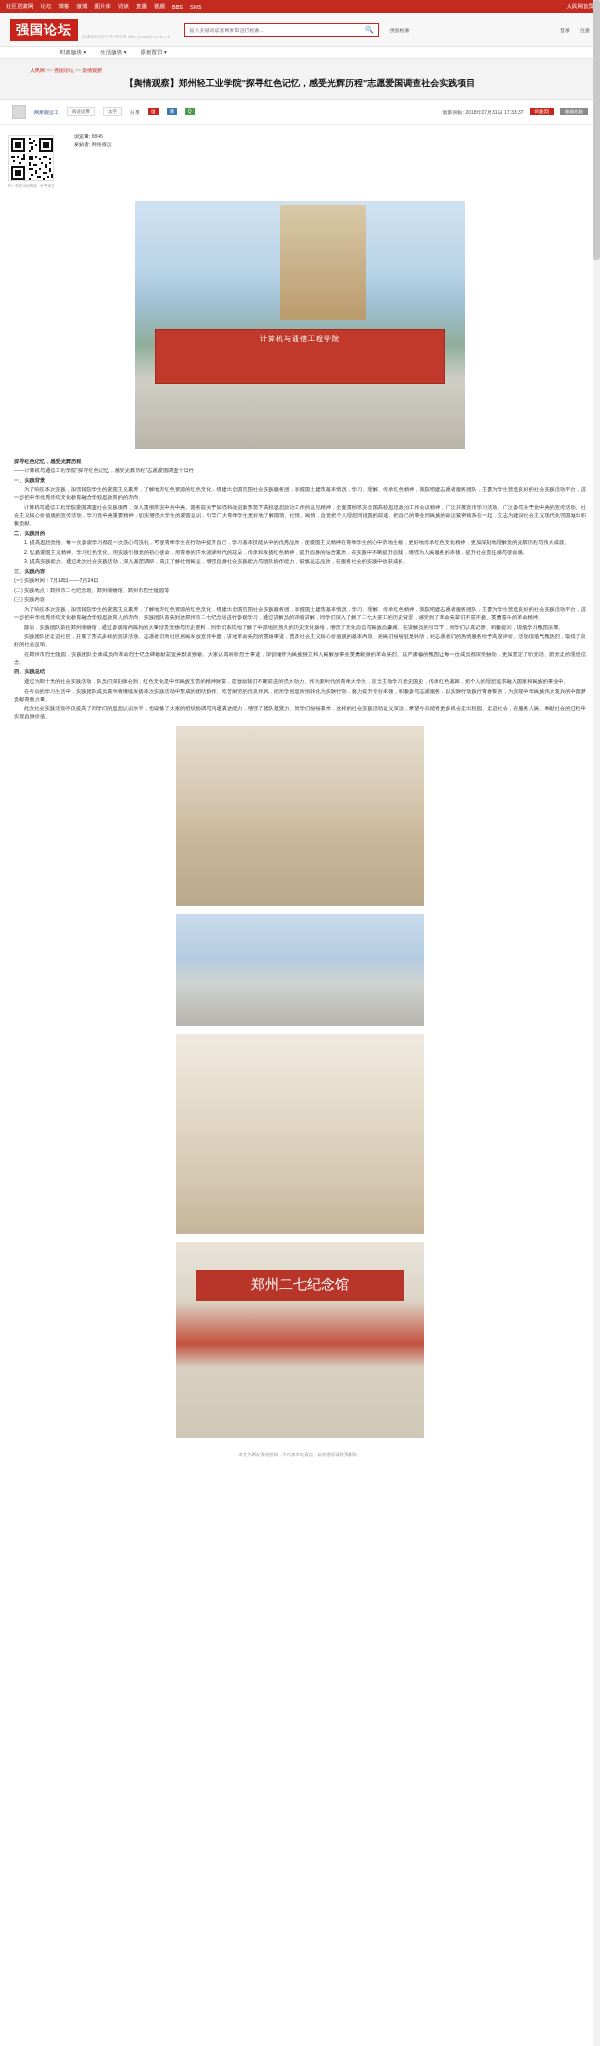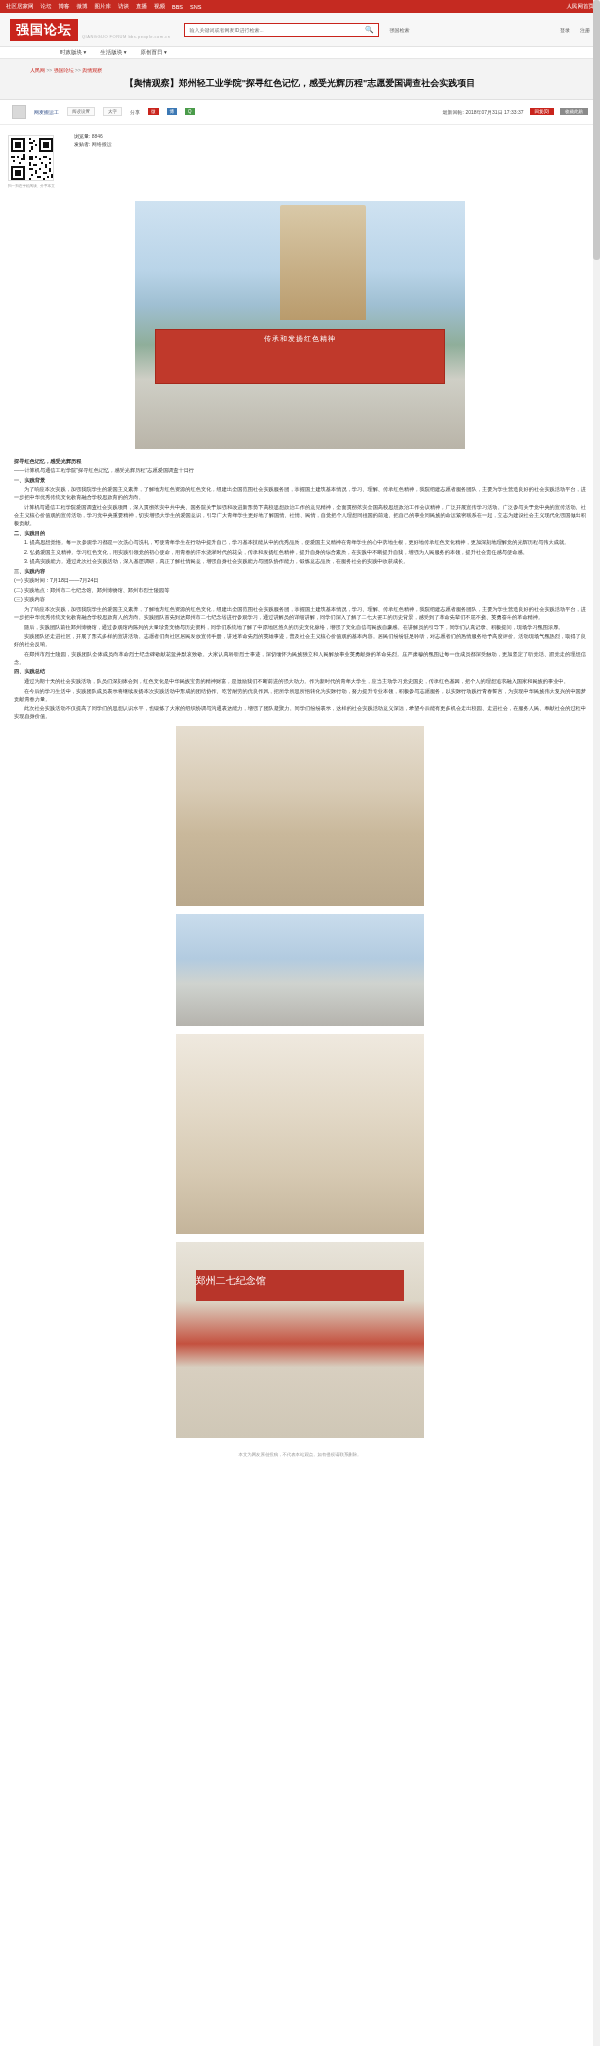--- a/index.html
+++ b/index.html
@@ -260,21 +260,21 @@
     </div>
   </div>
 </div>
 
 <div class="article">
 
   <div class="figure">
     <div class="photo img1">
       <div class="pagoda"></div>
       <div class="banner">
-        <div class="banner-text">传承和发扬红色精神</div>
+        <div class="banner-text">计算机与通信工程学院</div>
       </div>
     </div>
   </div>
 
   <p class="para b">探寻红色记忆，感受光辉历程</p>
   <p class="para">——计算机与通信工程学院"探寻红色记忆，感受光辉历程"志愿爱国调查十日行</p>
   <p class="para b">一、实践背景</p>
   <p class="para indent">为了响应本次实践，加强我院学生的爱国主义素养，了解地方红色资源的红色文化，组建出全国范围社会实践服务团，掌握国土建筑基本情况，学习、理解、传承红色精神，我院组建志愿者服务团队，主要为学生营造良好的社会实践活动平台，进一步把中华优秀传统文化教育融合学校思政育的的方向。</p>
   <p class="para indent">计算机与通信工程学院爱国调查社会实践项目，深入贯彻落实中共中央、国务院关于加强和改进新形势下高校思想政治工作的意见精神，全面贯彻落实全国高校思想政治工作会议精神，广泛开展宣传学习活动。广泛参与关于党中央的宣传活动、社会主义核心价值观的宣传活动，学习党中央重要精神，切实增强大学生的爱国意识，引导广大青年学生更好地了解国情、社情、民情，自觉把个人理想同祖国的前途、把自己的事业同民族的命运紧密联系在一起，立志为建设社会主义现代化强国做出积极贡献。</p>
   <p class="para b">二、实践目的</p>
@@ -301,21 +301,21 @@
   <div class="figure">
     <div class="photo img3"></div>
   </div>
 
   <div class="figure">
     <div class="photo img4"></div>
   </div>
 
   <div class="figure">
     <div class="photo img5">
-      <div style="position:absolute;left:8%;top:14%;width:84%;height:16%;background:#b8352a;color:#fff;font-size:10px;text-align:left;line-height:2.1;font-family:'Liberation Serif',serif;">郑州二七纪念馆</div>
+      <div style="position:absolute;left:8%;top:14%;width:84%;height:16%;background:#b8352a;color:#fff;font-size:14px;text-align:center;line-height:2.1;font-family:'Liberation Serif',serif;">郑州二七纪念馆</div>
     </div>
   </div>
 
 </div>
 
 <div class="footnote">本文为网友原创投稿，不代表本站观点。如有侵权请联系删除。</div>
 
 <div class="scrollbar">
   <div class="thumb"></div>
 </div>

